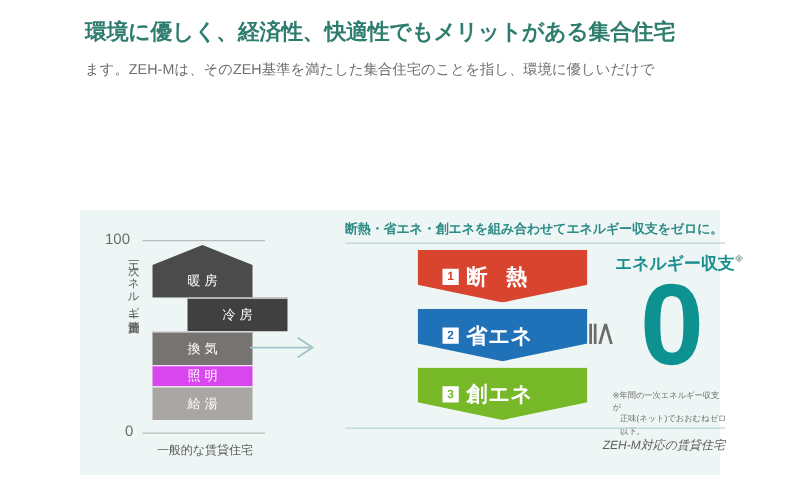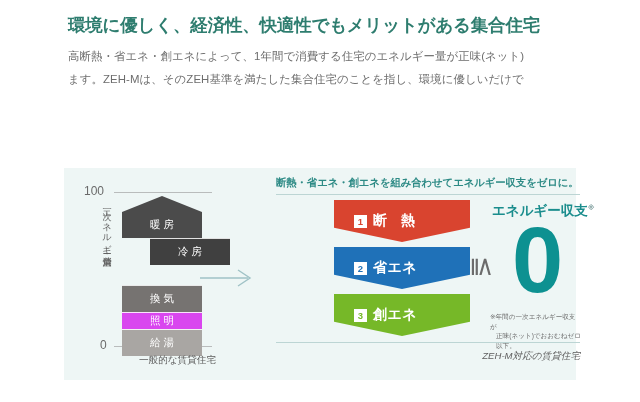--- a/index.html
+++ b/index.html
@@ -135,29 +135,29 @@
     align-items: center;
     justify-content: center;
     font-size: 10.5px;
     color: #ffffff;
     letter-spacing: 3px;
     text-indent: 3px;
   }
   .seg:first-child { border-top: none; }
   .seg-0 { height: 26px; background: #4b4b4b; }
   .seg-1 { height: 27px; background: #404040; margin-left: 28px; }
-  .seg-2 { height: 27px; background: #767371; margin-top: 20px; }
+  .seg-2 { height: 27px; background: #767371; }
   .seg-3 { height: 17px; background: #d946ef; }
   .seg-4 { height: 27px; background: #a9a6a3; }
   .chart-caption {
     position: absolute;
     left: 36px;
     top: 176px;
     width: 104px;
-    text-align: right;
+    text-align: center;
     font-size: 9.6px;
     color: #5d5d5d;
   }
 
   
   .flow-arrow {
     position: absolute;
     left: 136px;
     top: 100px;
     width: 56px;
@@ -239,21 +239,21 @@
     justify-content: center;
     font-size: 9.5px;
     font-weight: bold;
     flex: none;
   }
   .chev-1 .chev-badge { color: #d9442f; }
   .chev-2 .chev-badge { color: #1f71b8; }
   .chev-3 .chev-badge { color: #76b828; }
   .chev-label {
     margin-left: 6px;
-    font-size: 14px;
+    font-size: 17px;
     font-weight: bold;
     color: #ffffff;
     letter-spacing: 0.5px;
   }
   .chev-1 .chev-label { letter-spacing: 5px; }
 
   
   .le-symbol {
     position: absolute;
     left: 196px;
@@ -298,21 +298,20 @@
     color: #6d6d6d;
   }
   .balance-note div:last-child { padding-left: 6px; }
 </style>
 </head>
 <body>
 
 <div class="page-title">環境に優しく、経済性、快適性でもメリットがある集合住宅</div>
 
 <div class="body-copy">
-  <p>高断熱・省エネ・創エネによって、1年間で消費する住宅のエネルギー量が正味(ネット)</p>
   <p>ます。ZEH-Mは、そのZEH基準を満たした集合住宅のことを指し、環境に優しいだけで</p>
 </div>
 
 <div class="diagram">
 
   <div class="chart-block">
 
     <div class="axis-top-line"></div>
     <div class="axis-bottom-line"></div>
 

